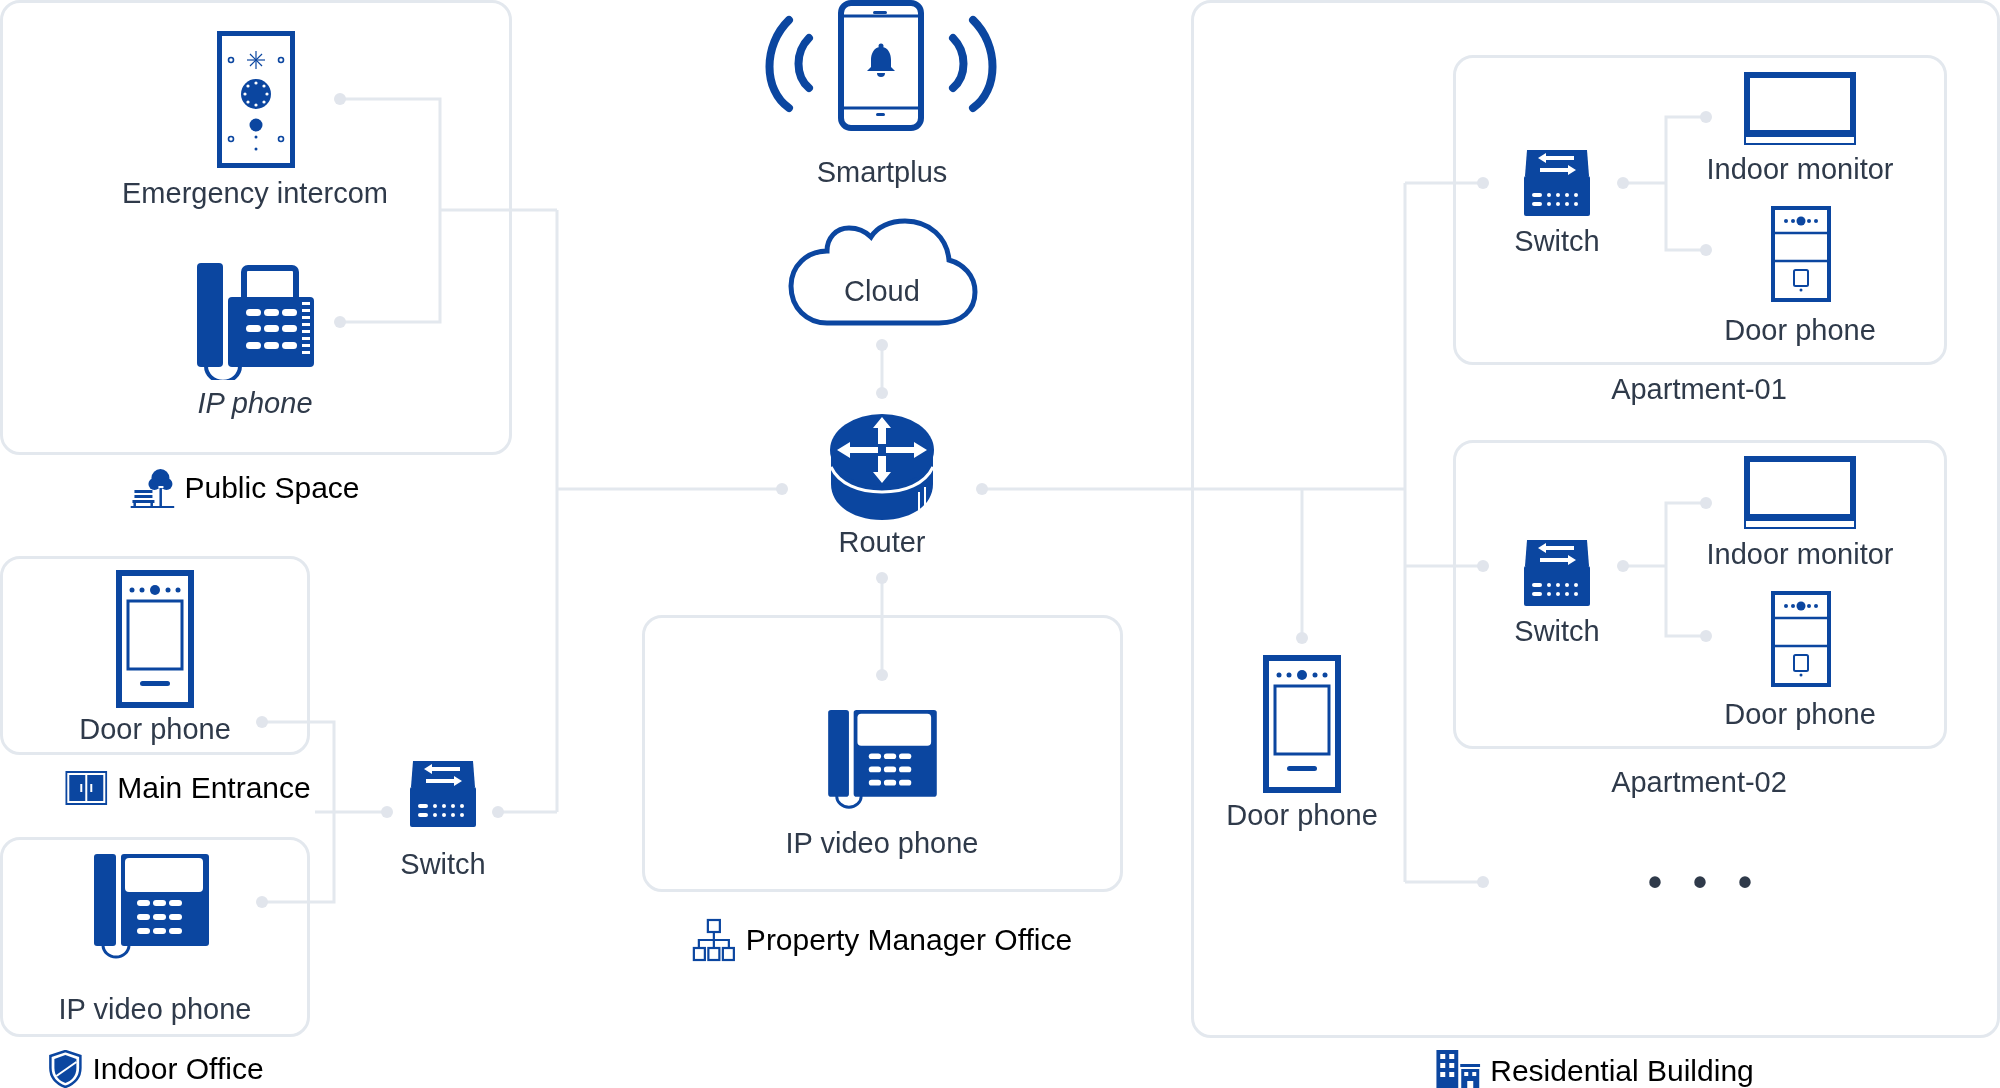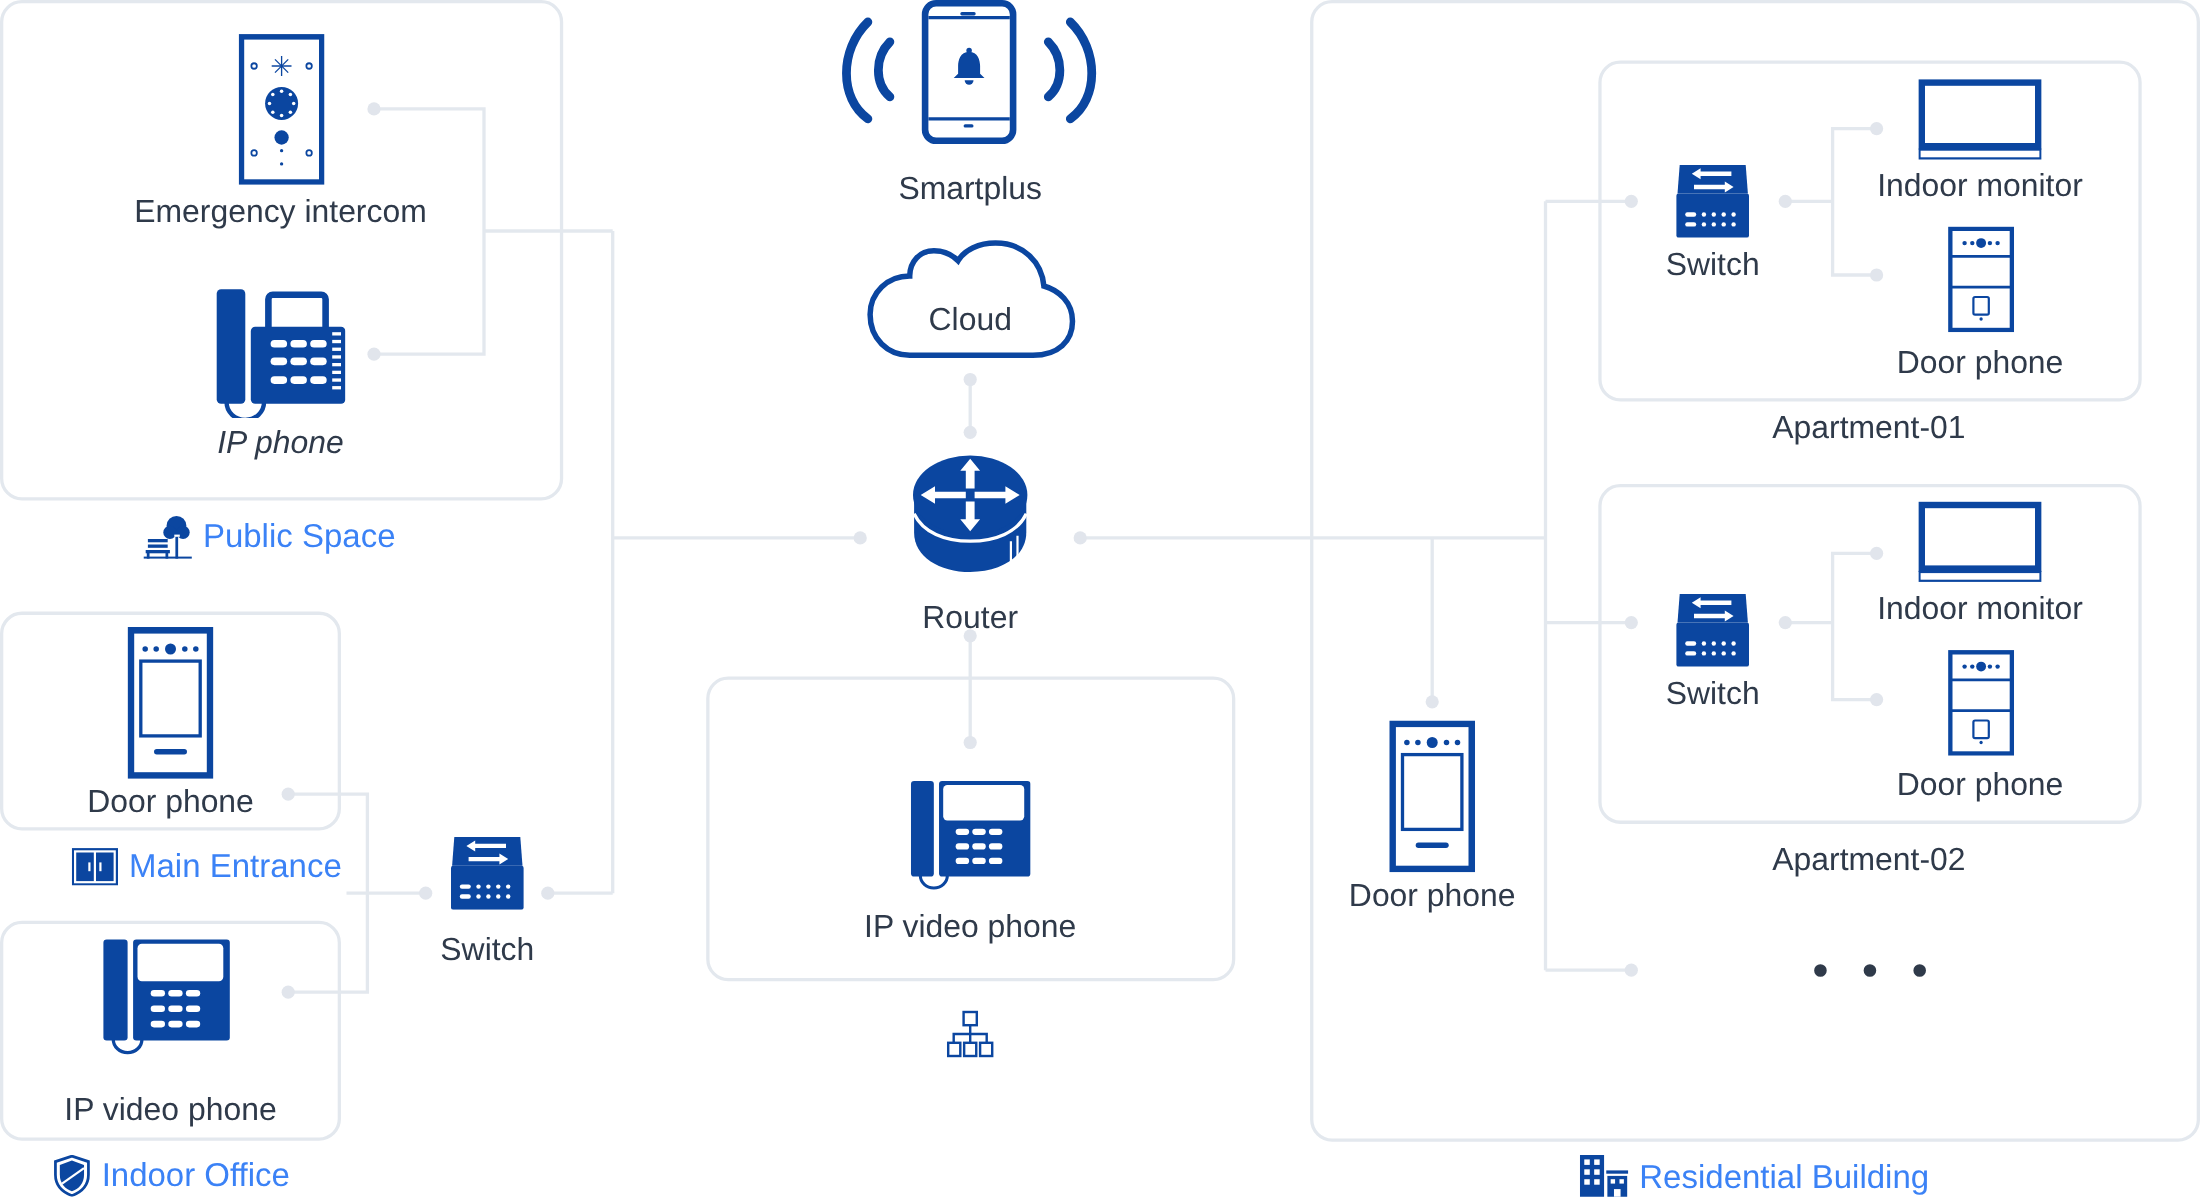--- a/index.html
+++ b/index.html
@@ -1,19 +1,19 @@
 <!DOCTYPE html>
 <html><head>
 <meta charset="utf-8">
 <style>
   html,body{margin:0;padding:0;background:#ffffff;}
   body{width:2000px;height:1088px;position:relative;overflow:hidden;font-family:"Liberation Sans","DejaVu Sans",sans-serif;color:#2f3a4a;}
   .box{position:absolute;border:3px solid #e3e8ee;border-radius:20px;box-sizing:border-box;background:transparent;}
   .lbl{position:absolute;font-size:29px;line-height:34px;white-space:nowrap;transform:translateX(-50%);color:#2f3a4a;}
-  .zone{position:absolute;display:flex;align-items:center;gap:10px;font-size:30px;line-height:36px;white-space:nowrap;transform:translateX(-50%);color:#3b82f6;}
+  .zone{position:absolute;display:flex;align-items:center;gap:10px;font-size:30px;line-height:36px;white-space:nowrap;transform:translateX(-50%);color:#000000;}
   .zone svg{flex:none;}
   svg.wires{position:absolute;left:0;top:0;}
   .ico{position:absolute;}
   .ellipsis{position:absolute;font-size:40px;letter-spacing:10px;color:#2f3a4a;transform:translateX(-50%);line-height:20px;font-weight:bold;}
 </style>
 </head>
 <body>
 
 <div class="box" style="left:0;top:0;width:512px;height:455px;"></div>
 <div class="box" style="left:0;top:556px;width:310px;height:199px;"></div>
@@ -254,21 +254,21 @@
   <line x1="90" y1="80" x2="90" y2="100" stroke="#fff" stroke-width="2"></line>
     <line x1="96" y1="75" x2="96" y2="95" stroke="#fff" stroke-width="2"></line>
   <ellipse cx="53" cy="38" rx="52" ry="36" fill="#0b46a0"></ellipse>
   <g fill="#fff">
     <path d="M53 5 L62 16 H57 V32 H49 V16 H44 Z"></path>
     <path d="M53 71 L62 60 H57 V44 H49 V60 H44 Z"></path>
     <path d="M8 38 L21 30 V35 H49 V41 H21 V46 Z"></path>
     <path d="M98 38 L85 30 V35 H57 V41 H85 V46 Z"></path>
   </g>
 </svg>
-<div class="lbl" style="left:882px;top:525px;margin-top:20px;">Router</div>
+<div class="lbl" style="left:882px;top:525px;">Router</div>
 
 <svg class="ico" style="left:827px;top:709px;" width="110" height="102" viewBox="0 0 116 108">
   <rect x="1" y="1" width="22" height="92" rx="3" fill="#0b46a0"></rect>
   <path d="M10 92 a13 12 0 0 0 26 0" fill="none" stroke="#0b46a0" stroke-width="3"></path>
   <rect x="28" y="1" width="88" height="92" rx="3" fill="#0b46a0"></rect>
   <rect x="32" y="5" width="78" height="34" rx="4" fill="#fff"></rect>
   <g fill="#fff">
       <rect x="44" y="47" width="13" height="6" rx="3"></rect>
       <rect x="60" y="47" width="13" height="6" rx="3"></rect>
       <rect x="76" y="47" width="13" height="6" rx="3"></rect>
@@ -287,20 +287,21 @@
     <g fill="none" stroke="#0b46a0" stroke-width="2.2">
       <rect x="16" y="2" width="12" height="12"></rect>
       <line x1="22" y1="14" x2="22" y2="22"></line>
         <polyline points="7,30 7,22 37,22 37,30"></polyline>
         <line x1="22" y1="22" x2="22" y2="30"></line>
       <rect x="2" y="30" width="11" height="12"></rect>
         <rect x="16.5" y="30" width="11" height="12"></rect>
         <rect x="31" y="30" width="11" height="12"></rect>
     </g>
   </svg>
+  <span>Property Manager Office</span>
 </div>
 
 <svg class="ico" style="left:1263px;top:655px;" width="78" height="138" viewBox="0 0 78 138">
   <rect x="3" y="3" width="72" height="132" fill="none" stroke="#0b46a0" stroke-width="6"></rect>
   <g fill="#0b46a0">
       <circle cx="16" cy="20" r="2.5"></circle>
       <circle cx="26" cy="20" r="2.5"></circle>
       <circle cx="39" cy="20" r="5"></circle>
       <circle cx="52" cy="20" r="2.5"></circle>
       <circle cx="62" cy="20" r="2.5"></circle>

